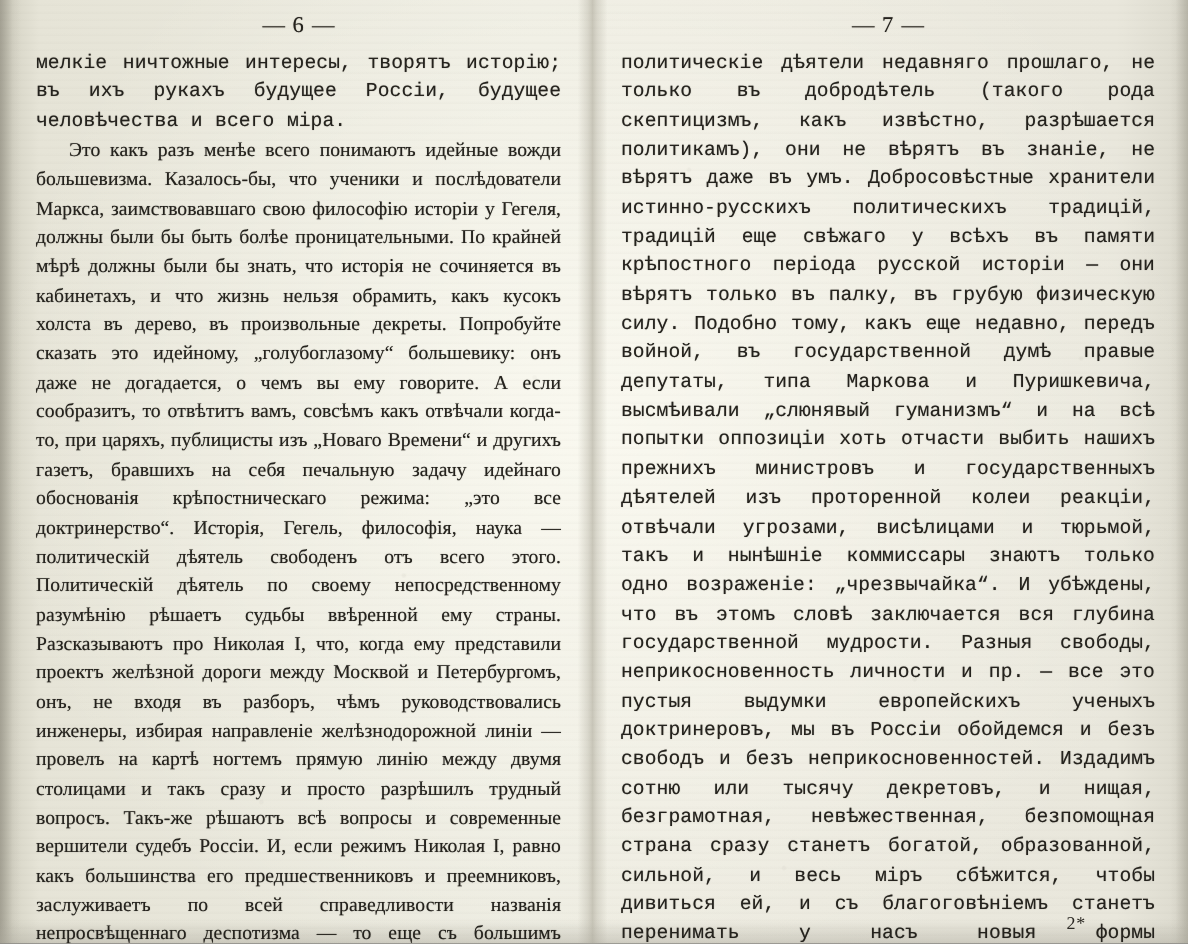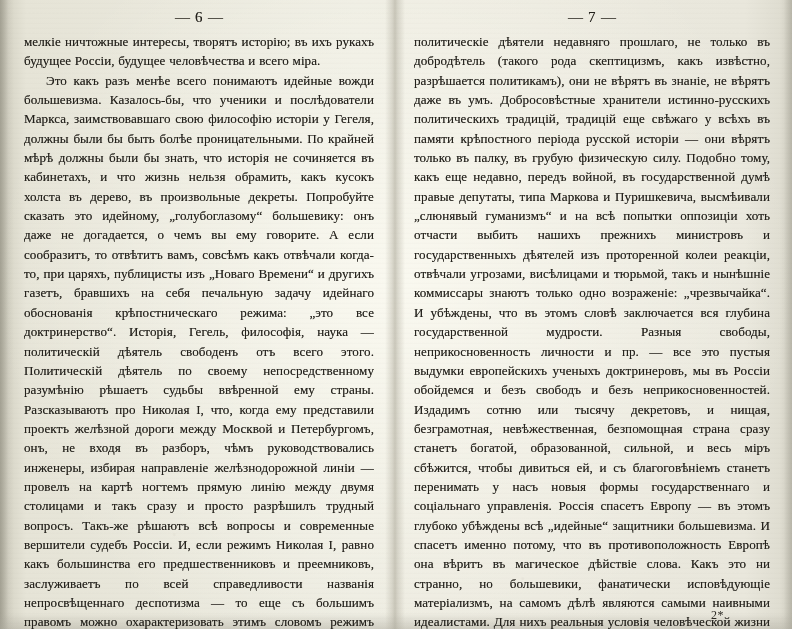--- a/index.html
+++ b/index.html
@@ -109,21 +109,21 @@
     text-justify: inter-word;
     word-spacing: 0.4px;
     letter-spacing: 0.05px;
     -webkit-font-smoothing: none;
   }
 
   .body p {
     margin: 0;
     text-indent: 22px;
   }
-  .body p.no-indent { text-indent: 0; }
+  .body p.no-indent { text-indent: 0; font-family: Liberation Mono, monospace; }
 
   
   .body, .folio {
     text-shadow: 0 0 0.65px rgba(40,37,30,0.55);
   }
 
   .signature {
     position: absolute;
     right: 68px;
     bottom: 6px;

